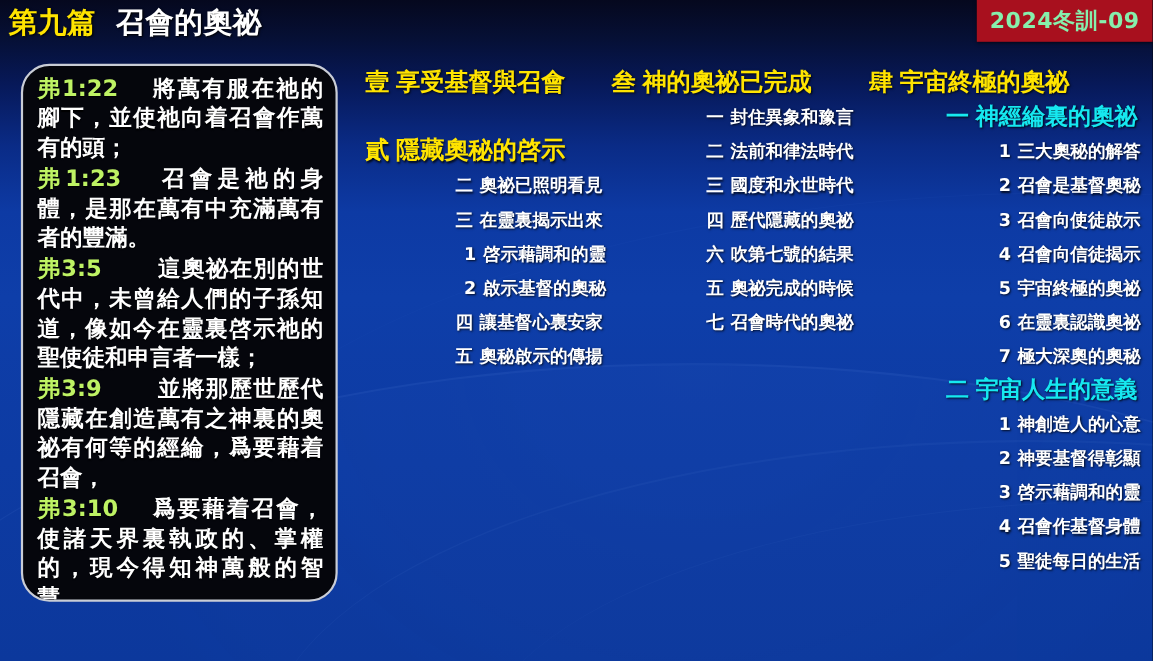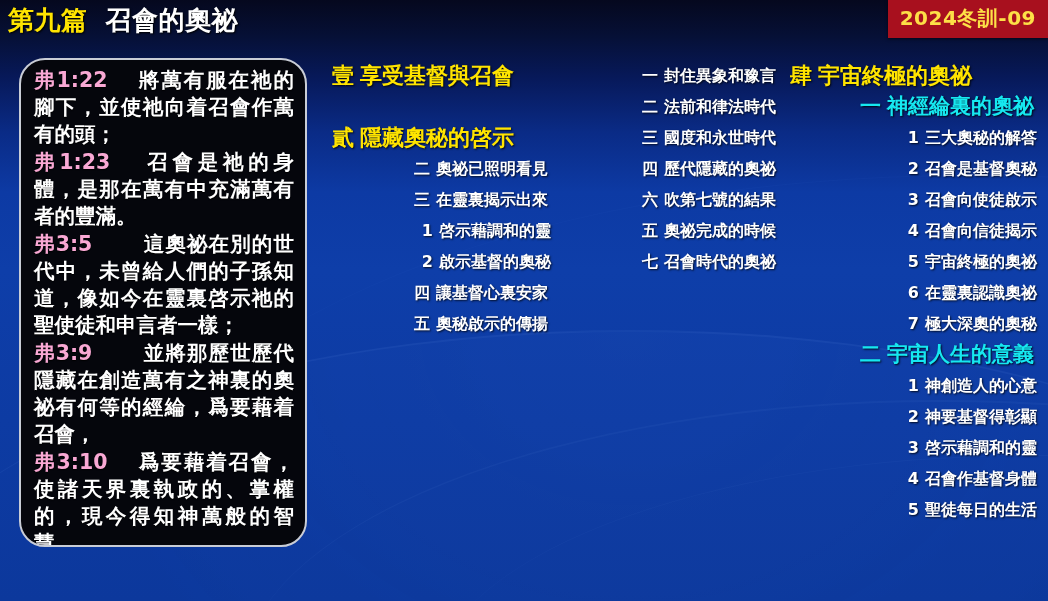--- a/index.html
+++ b/index.html
@@ -73,21 +73,21 @@
   }
   .header-title .sub {
     color: #ffffff;
     margin-left: 18px;
     text-shadow: 1px 1px 2px #000;
   }
   .badge {
     position: absolute;
     right: 0px; top: 0px;
     background: #a8101e;
-    color: #fde047;
+    color: #86efac;
     font-size: 20px;
     font-weight: bold;
     padding: 5px 12px 6px 12px;
     letter-spacing: 0.5px;
     white-space: nowrap;
     box-shadow: 0 1px 3px rgba(0,0,0,0.6);
   }
 
   
   .verse-box {
@@ -106,21 +106,21 @@
     color: #ffffff;
     font-size: 20.5px;
     line-height: 27px;
     font-weight: bold;
     text-align: justify;
     text-justify: inter-ideograph;
     text-shadow: 0 1px 1px #000;
     margin: 0 0 1px 0;
   }
   .verse-ref {
-    color: #f9a8d4;
+    color: #bef264;
     font-weight: bold;
     margin-right: 7px;
   }
 
   
   .col {
     position: absolute;
     top: 60px;
     z-index: 4;
   }
@@ -198,20 +198,21 @@
       <div class="spacer"></div>
       <p class="sec-head"><span class="mk">貳</span><span>隱藏奧秘的啓示</span></p>
       <p class="item"><span class="mk">二</span><span>奧祕已照明看見</span></p>
       <p class="item"><span class="mk">三</span><span>在靈裏揭示出來</span></p>
       <p class="item lvl2"><span class="mk">1</span><span>啓示藉調和的靈</span></p>
       <p class="item lvl2"><span class="mk">2</span><span>啟示基督的奧秘</span></p>
       <p class="item"><span class="mk">四</span><span>讓基督心裏安家</span></p>
       <p class="item"><span class="mk">五</span><span>奧秘啟示的傳揚</span></p>
     </div>
   <div class="col col-2">
+      <p class="sec-head"><span class="mk">叁</span><span>神的奧祕已完成</span></p>
       <p class="item"><span class="mk">一</span><span>封住異象和豫言</span></p>
       <p class="item"><span class="mk">二</span><span>法前和律法時代</span></p>
       <p class="item"><span class="mk">三</span><span>國度和永世時代</span></p>
       <p class="item"><span class="mk">四</span><span>歷代隱藏的奧祕</span></p>
       <p class="item"><span class="mk">六</span><span>吹第七號的結果</span></p>
       <p class="item"><span class="mk">五</span><span>奧祕完成的時候</span></p>
       <p class="item"><span class="mk">七</span><span>召會時代的奧祕</span></p>
     </div>
   <div class="col col-3">
       <p class="sec-head"><span class="mk">肆</span><span>宇宙終極的奧祕</span></p>

